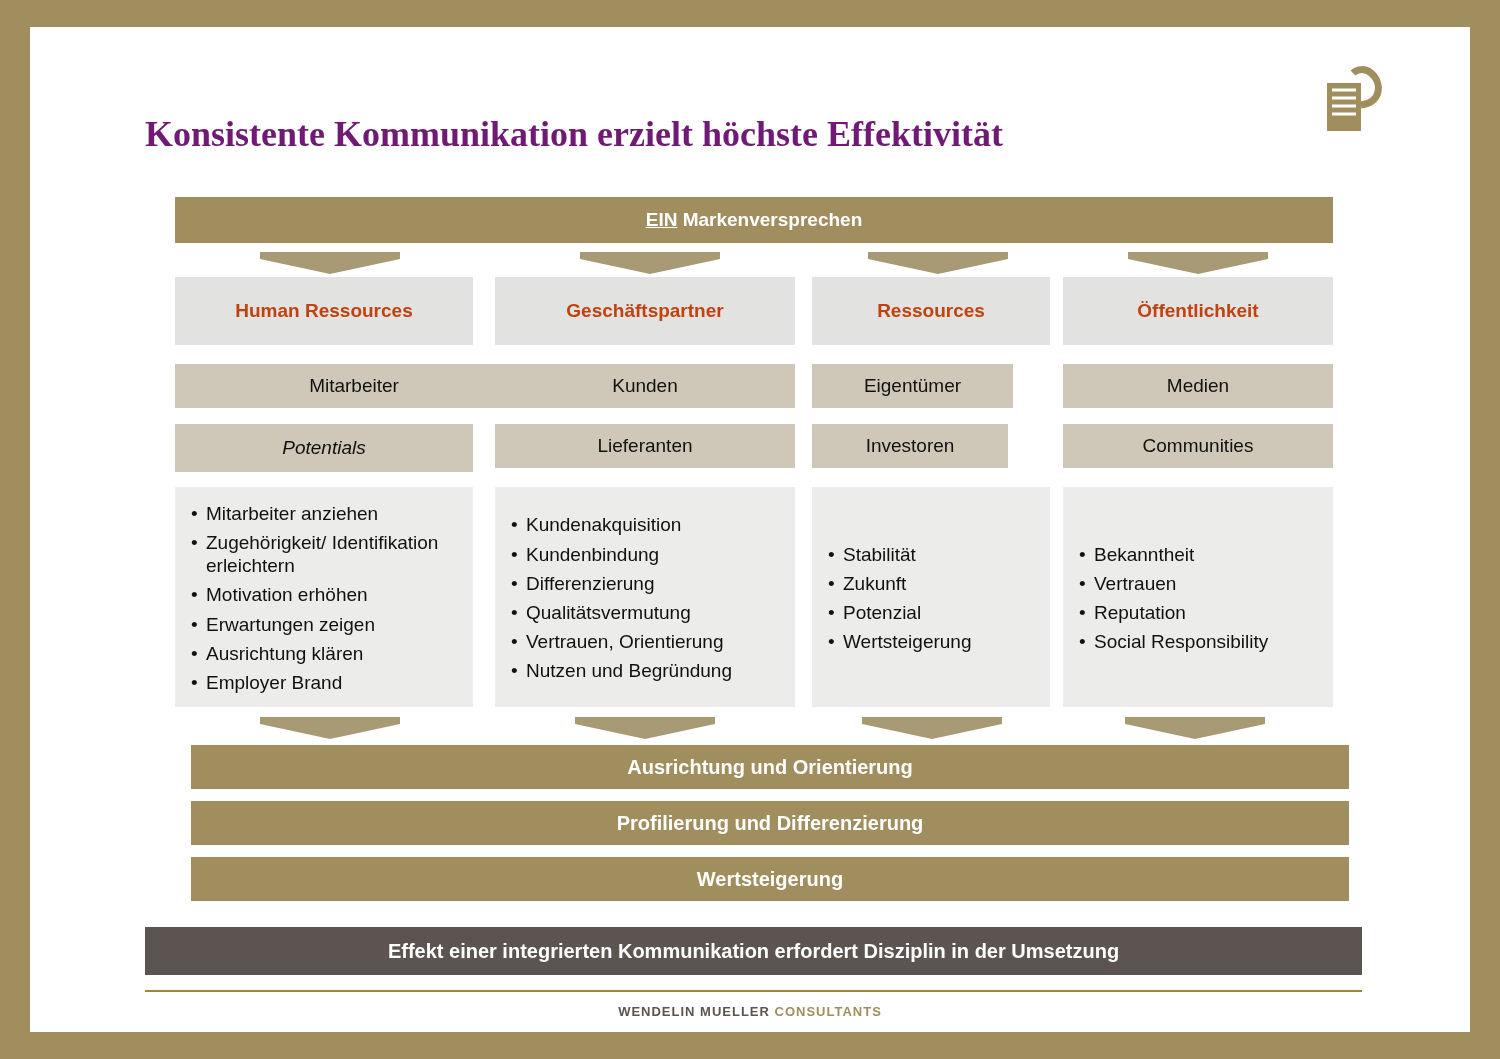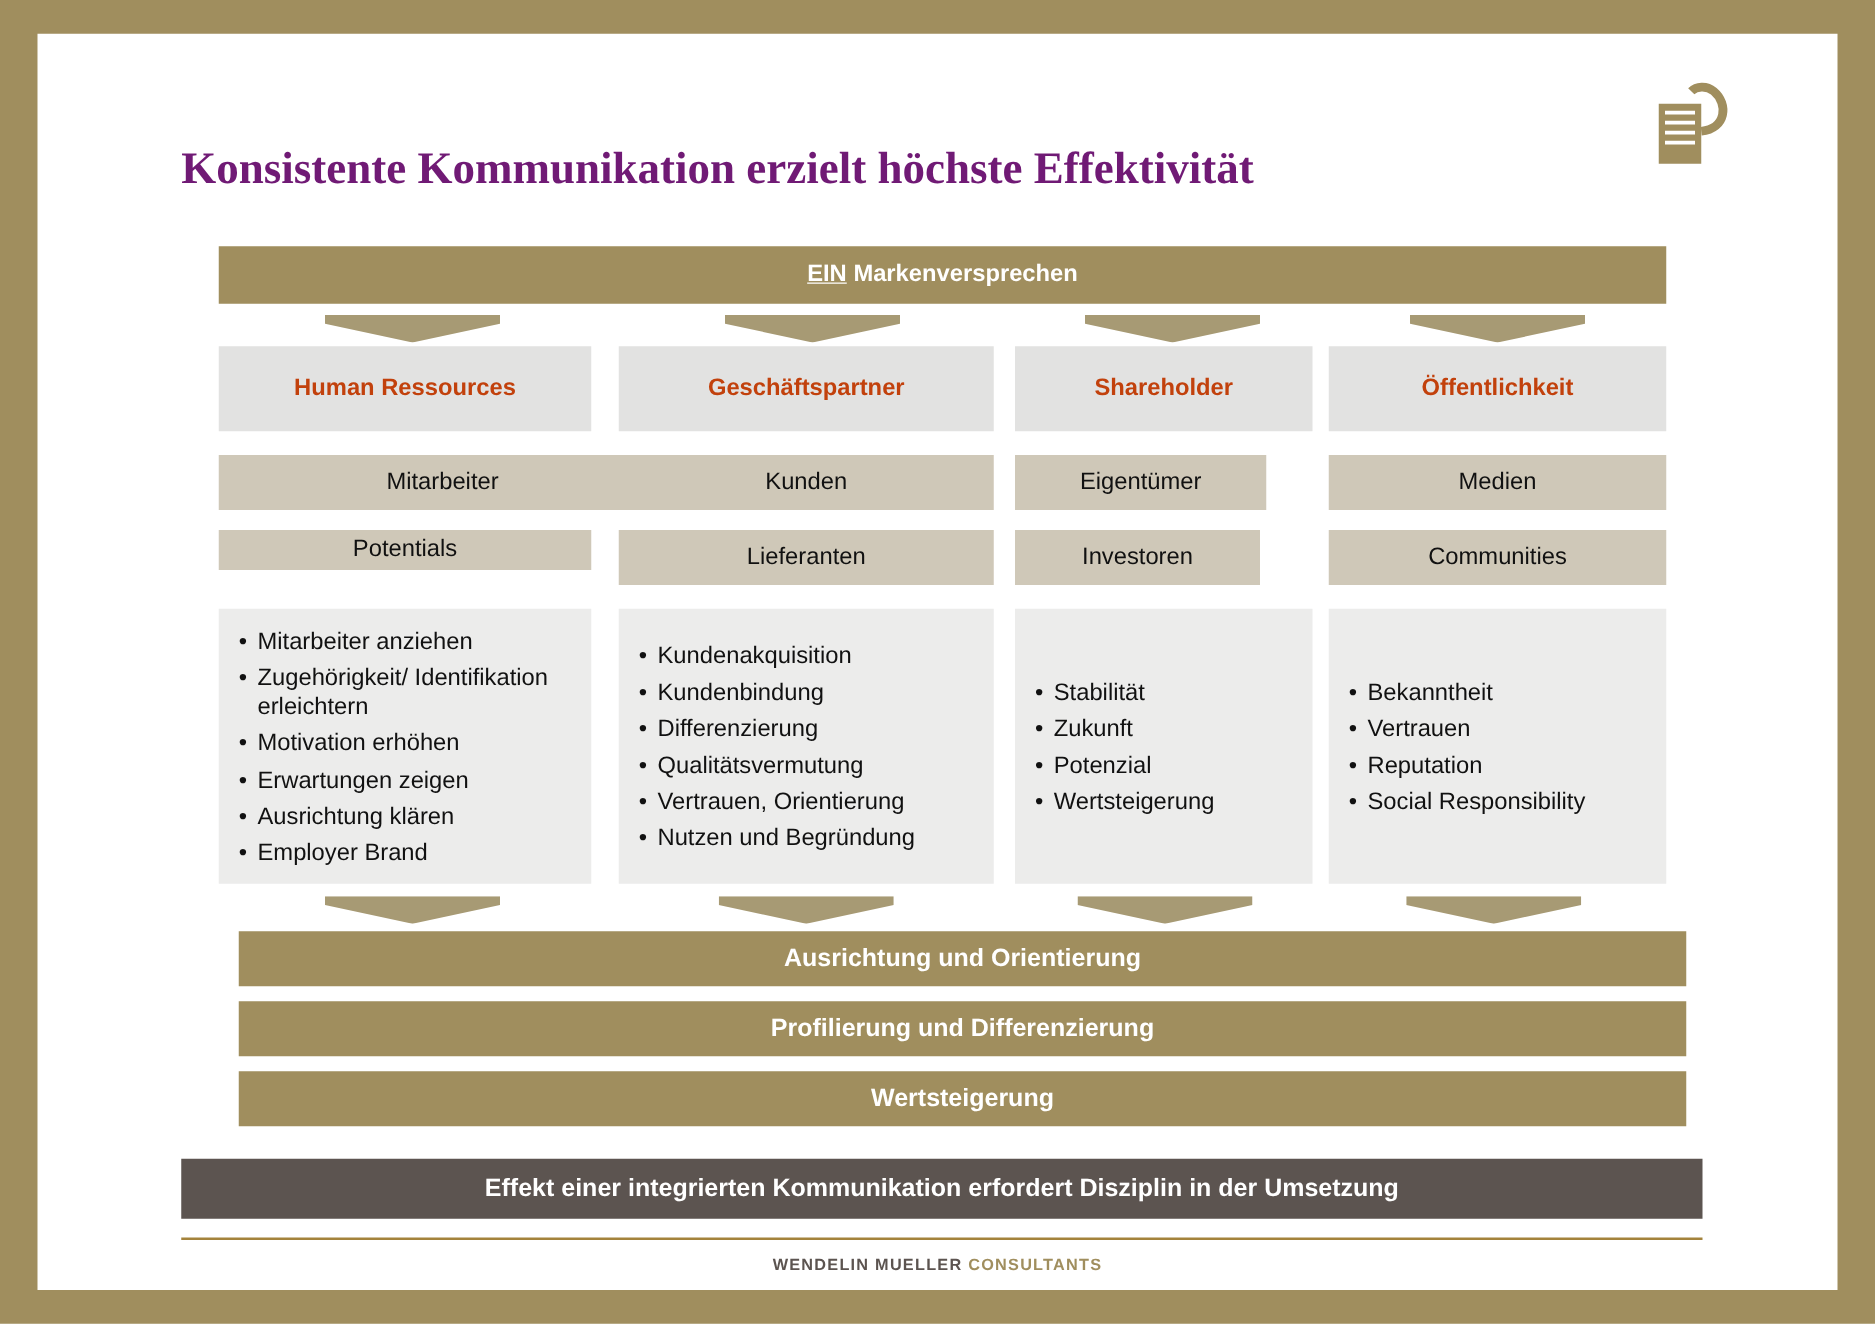--- a/index.html
+++ b/index.html
@@ -209,21 +209,21 @@
         <polygon points="0,0 140,0 140,7 70,22 0,7" fill="#a79a74"></polygon>
       </svg>
   </div>
 
   <div class="col header-box" style="left:145px; top:250px; width:298px; height:68px;">
     <span>Human Ressources</span>
   </div>
   <div class="col sub-box" style="left:145px; top:337px; width:358px; height:44px;">
     <span>Mitarbeiter</span>
   </div>
-  <div class="col sub-box" style="left:145px; top:397px; width:298px; height:32px;">
+  <div class="col sub-box" style="left:145px; top:397px; width:298px; height:48px;font-style:italic;">
     <span>Potentials</span>
   </div>
   <div class="col list-box" style="left:145px; top:460px; width:298px; height:220px;">
     <ul>
       <li>Mitarbeiter anziehen</li>
       <li>Zugehörigkeit/ Identifikation erleichtern</li>
       <li>Motivation erhöhen</li>
       <li>Erwartungen zeigen</li>
       <li>Ausrichtung klären</li>
       <li>Employer Brand</li>
@@ -244,21 +244,21 @@
       <li>Kundenakquisition</li>
       <li>Kundenbindung</li>
       <li>Differenzierung</li>
       <li>Qualitätsvermutung</li>
       <li>Vertrauen, Orientierung</li>
       <li>Nutzen und Begründung</li>
     </ul>
   </div>
 
   <div class="col header-box" style="left:782px; top:250px; width:238px; height:68px;">
-    <span>Shareholder</span>
+    <span>Ressources</span>
   </div>
   <div class="col sub-box" style="left:782px; top:337px; width:201px; height:44px;">
     <span>Eigentümer</span>
   </div>
   <div class="col sub-box" style="left:782px; top:397px; width:196px; height:44px;">
     <span>Investoren</span>
   </div>
   <div class="col list-box" style="left:782px; top:460px; width:238px; height:220px;">
     <ul>
       <li>Stabilität</li>

